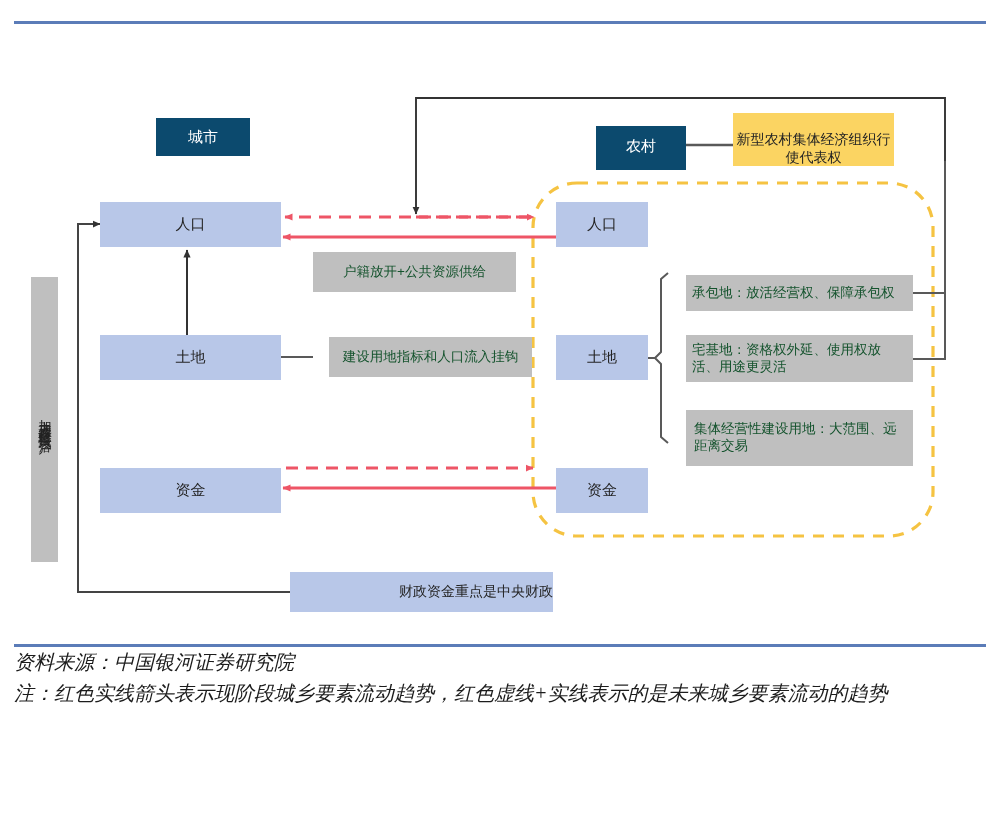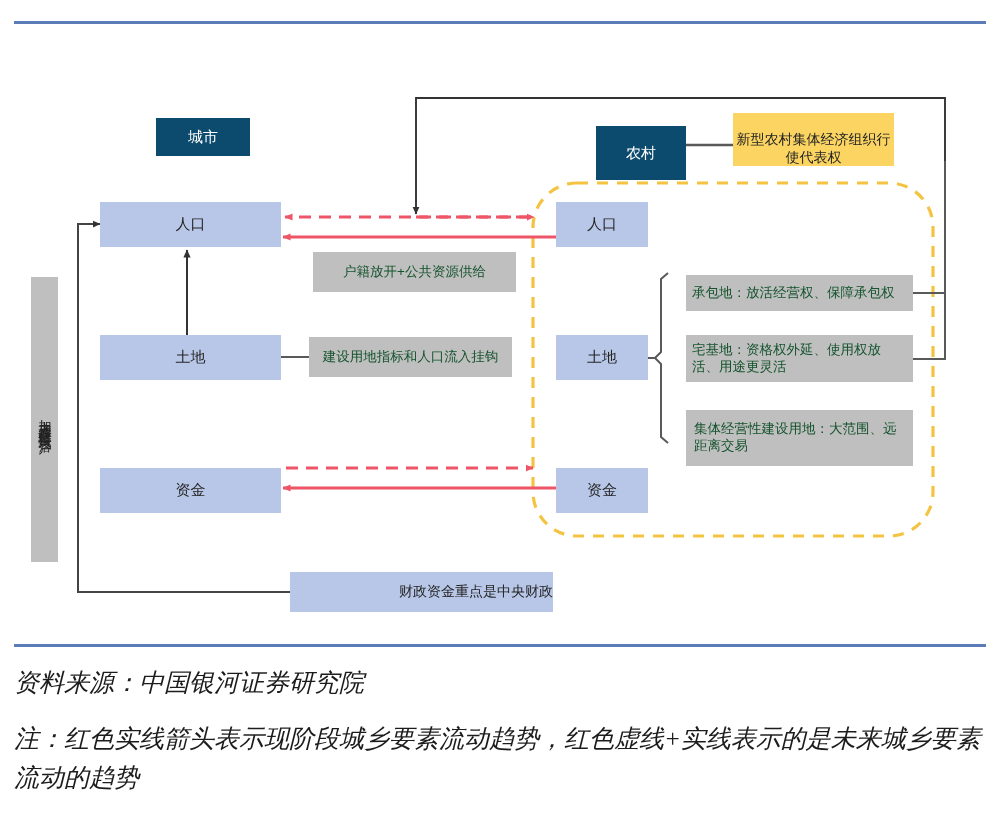--- a/index.html
+++ b/index.html
@@ -31,22 +31,22 @@
     position:absolute;left:31px;top:215px;width:27px;height:285px;
     background:#bfbfbf;color:#222;font-size:13.5px;
     display:flex;align-items:center;justify-content:center;
     writing-mode:vertical-rl;text-orientation:upright;letter-spacing:2px;
   }
   
   #footer{position:absolute;left:14px;top:644px;width:972px;}
   #footer-rule{height:3px;background:#5b7cb8;width:972px;}
   .foot-line{
     font-family:"Liberation Serif","DejaVu Serif",serif;
-    font-style:italic;font-size:25px;color:#1c1c1c;
-    margin-top:17px;line-height:1.55;
+    font-style:italic;font-size:20px;color:#1c1c1c;
+    margin-top:0;line-height:1.55;
   }
 </style>
 </head>
 <body>
 
 <div id="header">
   <div id="title-rule"></div>
 </div>
 
 <div id="canvas">
@@ -109,29 +109,29 @@
   </div>
 
   <div id="vertical-band">
     <span>加力支持农业转移人口落户</span>
   </div>
 
   <div class="node n-gray" style="left:313px;top:190px;width:203px;height:40px;">
     <span>户籍放开+公共资源供给</span>
   </div>
 
-  <div class="node n-gray" style="left:309px;top:275px;width:203px;height:40px;">
+  <div class="node n-gray" style="left:329px;top:275px;width:203px;height:40px;">
     <span>建设用地指标和人口流入挂钩</span>
   </div>
 
   <div class="node n-blue n-blue-s" style="left:290px;top:510px;width:263px;height:40px;">
     <span>财政资金重点是中央财政</span>
   </div>
 
-  <div class="node n-tan" style="left:596px;top:64px;width:90px;height:54px;">
+  <div class="node n-tan" style="left:596px;top:64px;width:90px;height:44px;font-family:Liberation Mono, monospace;">
     <span>农村</span>
   </div>
 
   <div class="node n-yellow" style="left:733px;top:51px;width:161px;height:53px;align-items:flex-end;">
     <span>新型农村集体经济组织行使代表权</span>
   </div>
 
   <div class="node n-blue" style="left:556px;top:140px;width:92px;height:45px;">
     <span>人口</span>
   </div>

